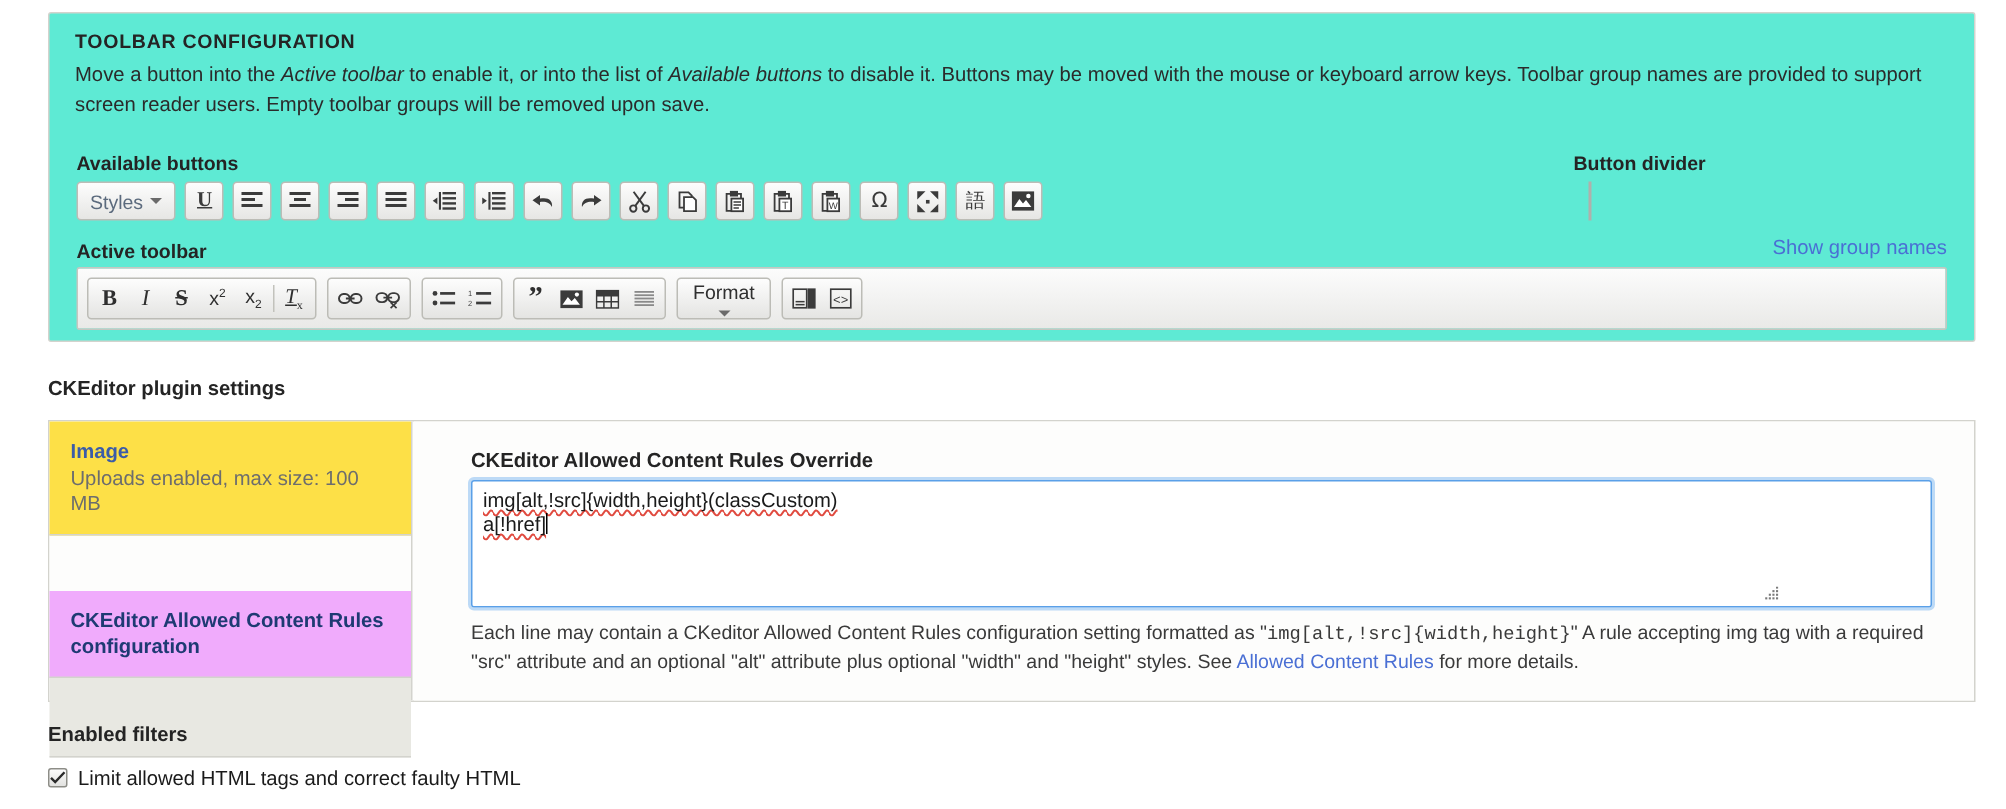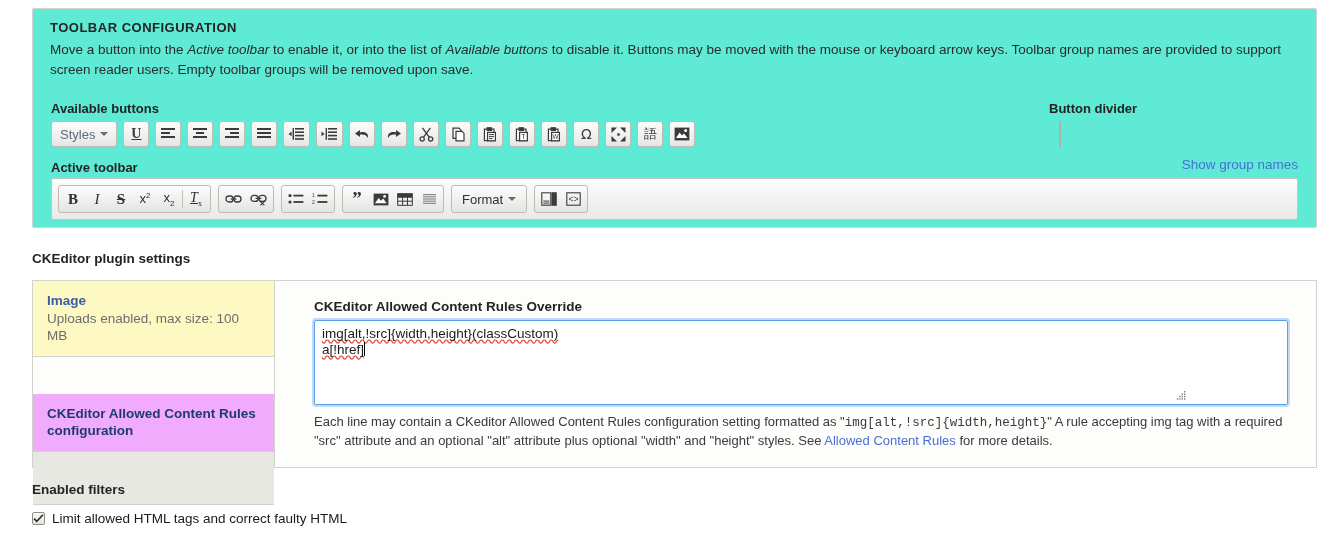--- a/index.html
+++ b/index.html
@@ -134,21 +134,21 @@
     position: absolute; left: 0; top: 0;
     width: 242px; height: 100%;
     border-right: 1px solid #d3d3cd;
     background: #fdfdfc;
   }
   .vtab {
     padding: 11px 14px 12px 14px;
     border-bottom: 1px solid #d3d3cd;
     cursor: pointer;
   }
-  .vtab.inactive { background: #fef9c3; }
+  .vtab.inactive { background: #fde047; }
   .vtab.active { background: #f0abfc; margin-top: 37px; }
   .vtab-title {
     font-size: 13.5px; font-weight: bold; color: #3b5ca8;
     line-height: 17px;
   }
   .vtab.active .vtab-title { color: #1e3a73; }
   .vtab-summary {
     font-size: 13.5px; color: #6d6d6d; line-height: 17px; margin-top: 1px;
   }
   .vtabs-filler {
@@ -527,21 +527,21 @@
               <rect x="1" y="3.2" width="13" height="1.2"></rect>
             <rect x="1" y="5.4" width="13" height="1.2"></rect>
               <rect x="1" y="7.6" width="13" height="1.2"></rect>
             <rect x="1" y="9.8" width="13" height="1.2"></rect>
           </g>
         </svg>
       </div>
     </div>
 
     <div class="ckgroup">
-      <div class="gbtn" style="gap:5px;padding:0 8px;">
+      <div class="gbtn" style="gap:5px;padding:0 8px;flex-direction:column;">
         <span class="lab fmt">Format</span>
         <span class="caret"></span>
       </div>
     </div>
 
     <div class="ckgroup">
       <div class="gbtn">
         <svg width="16" height="14" viewBox="0 0 16 14">
           <g stroke="#3b3b3b" stroke-width="1.1" fill="none">
             <rect x="0.8" y="0.8" width="9" height="12.4"></rect>

